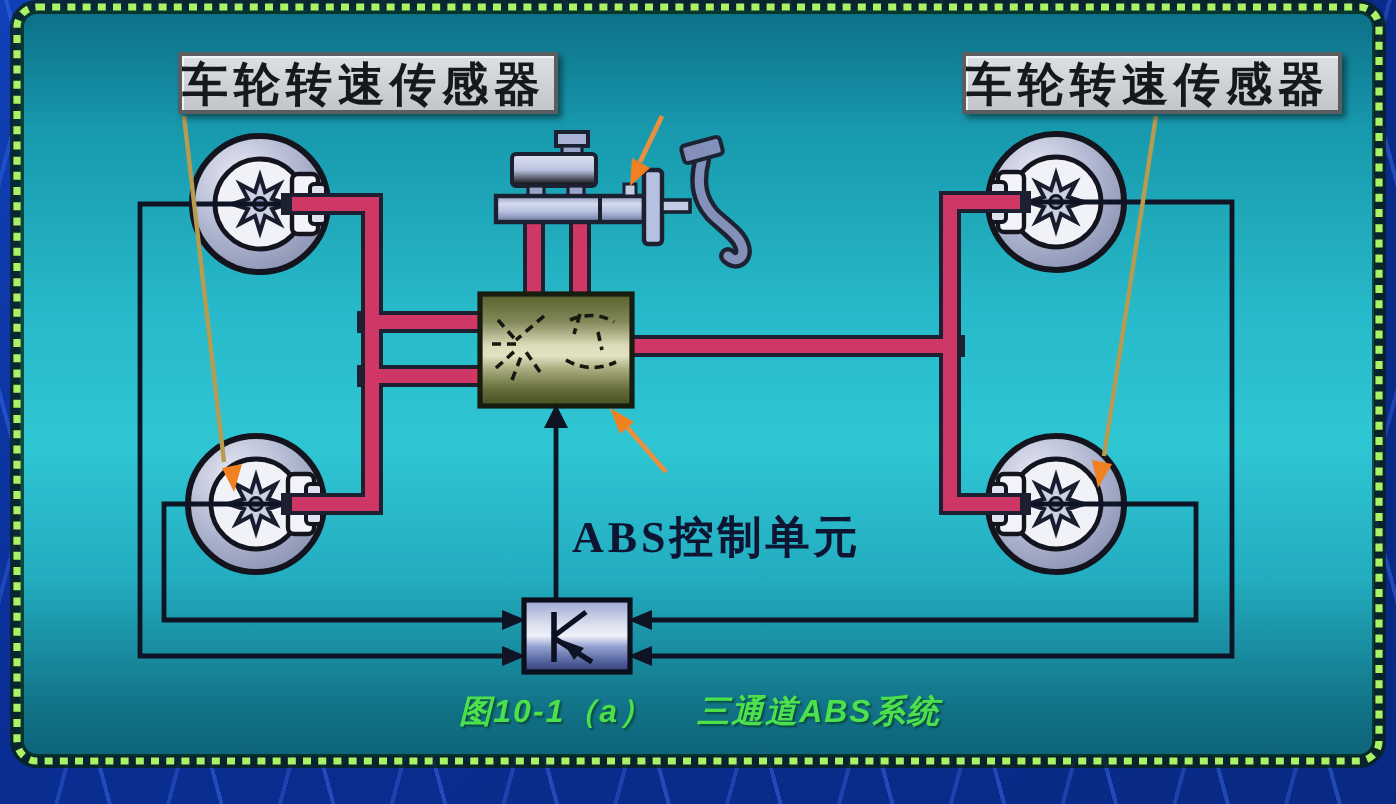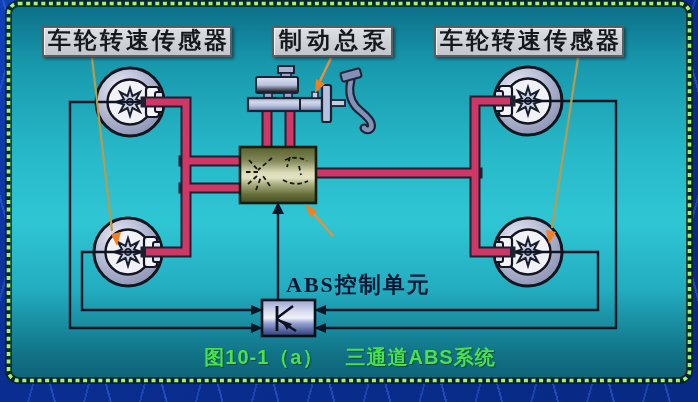--- a/index.html
+++ b/index.html
@@ -10,39 +10,40 @@
       repeating-linear-gradient(-75deg, transparent 0 52px, rgba(62,110,240,.35) 52px 54px),
       linear-gradient(135deg,#1041b8 0%,#0a2d92 35%,#082a84 100%);
     font-family:"Liberation Sans","DejaVu Sans",sans-serif;
   }
   .panel{
     position:absolute;left:10px;top:5px;width:677px;height:373px;border-radius:9px;
     background:linear-gradient(180deg,#0c6f88 0%,#1899ad 16%,#27b9c9 40%,#2fc6d4 58%,#23adc0 76%,#117185 94%,#0e647a 100%);
   }
   .dcanvas{position:absolute;left:0;top:0;width:698px;height:402px;pointer-events:none;}
   .lbl{
-    position:absolute;box-sizing:border-box;text-align:right;
-    font-family:Liberation Mono, monospace;font-weight:bold;color:#15181c;
+    position:absolute;box-sizing:border-box;text-align:left;
+    font-family:Liberation Sans, sans-serif;font-weight:bold;color:#15181c;
     background:linear-gradient(180deg,#dcdfe3,#c2c6cb);
     border:2px solid #5a5e63;box-shadow:2px 2px 3px rgba(0,0,0,.45), inset 1px 1px 0 #f2f4f6;
-    white-space:nowrap;overflow:hidden;
+    white-space:nowrap;overflow:hidden;margin-left:47px;
   }
   .lbl-sensor{width:190px;height:31px;font-size:23px;line-height:28px;letter-spacing:3px;}
   .lbl-master{left:272px;top:26px;width:121px;height:31px;font-size:23px;line-height:28px;letter-spacing:5px;}
   .lbl-hyd{left:292px;top:231px;width:118px;height:30px;font-size:22px;line-height:27px;letter-spacing:5px;
     background:linear-gradient(180deg,#eef1f4,#dde2e6);border:3px solid #8d949c;}
   .txt-ecu{
-    position:absolute;left:286px;top:272px;width:180px;height:26px;
+    position:absolute;left:286px;top:256px;width:180px;height:26px;
     font-family:"Liberation Serif","DejaVu Serif",serif;font-weight:bold;
     font-size:22px;line-height:26px;color:#0d1533;letter-spacing:2px;white-space:nowrap;
   }
   .caption{
     position:absolute;left:168px;top:345px;width:364px;height:24px;text-align:center;
-    font-weight:bold;font-size:20px;line-height:24px;color:#4be04c;letter-spacing:1px;white-space:nowrap;
+    font-weight:bold;font-size:16px;line-height:24px;color:#4be04c;letter-spacing:1px;white-space:nowrap;
     text-shadow:1px 1px 1px rgba(0,40,0,.5);
+    font-style:italic;
   }
   .caption .gap{display:inline-block;width:22px;}
   
   .pipeO{fill:none;stroke:#1c2030;stroke-width:11;stroke-linejoin:miter;stroke-linecap:square;}
   .pipeI{fill:none;stroke:#cf3766;stroke-width:7;stroke-linejoin:miter;stroke-linecap:butt;}
   .sens{fill:none;stroke:#0e1424;stroke-width:2.4;stroke-linejoin:miter;}
   .dash{fill:none;stroke:#15190f;stroke-width:1.8;stroke-dasharray:4.5 3;}
   .lead{fill:none;stroke:#b79b51;stroke-width:2.2;}
   .leadS{fill:none;stroke:#e89040;stroke-width:2.4;}
   .ah{fill:#f08020;}
@@ -221,21 +222,20 @@
       <polygon class="ah" points="315,93 325,84 316,79"></polygon>
     </g>
     <g>
       <line class="leadS" x1="333" y1="236" x2="313" y2="213"></line>
       <polygon class="ah" points="305,204 310,217 317,211"></polygon>
     </g>
   </svg>
 
   <div class="lbl lbl-sensor" style="left:42px;top:26px;">车轮转速传感器</div>
 
-  <div class="lbl lbl-master">制动总泵</div>
 
   <div class="lbl lbl-sensor" style="left:434px;top:26px;">车轮转速传感器</div>
 
 
   <div class="txt-ecu">ABS控制单元</div>
 
   <div class="caption">
     <span>图10-1（a）</span><span class="gap"></span><span>三通道ABS系统</span>
   </div>
 

